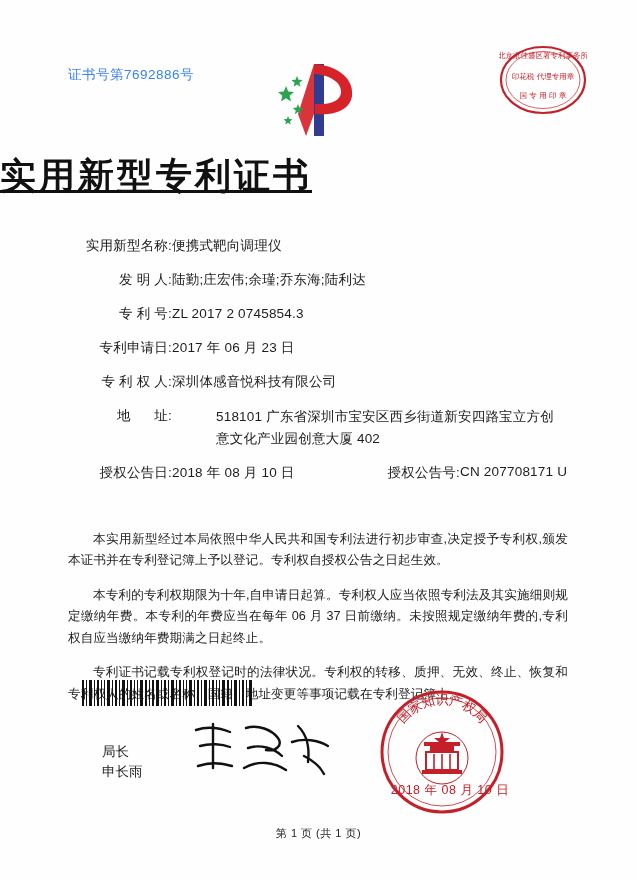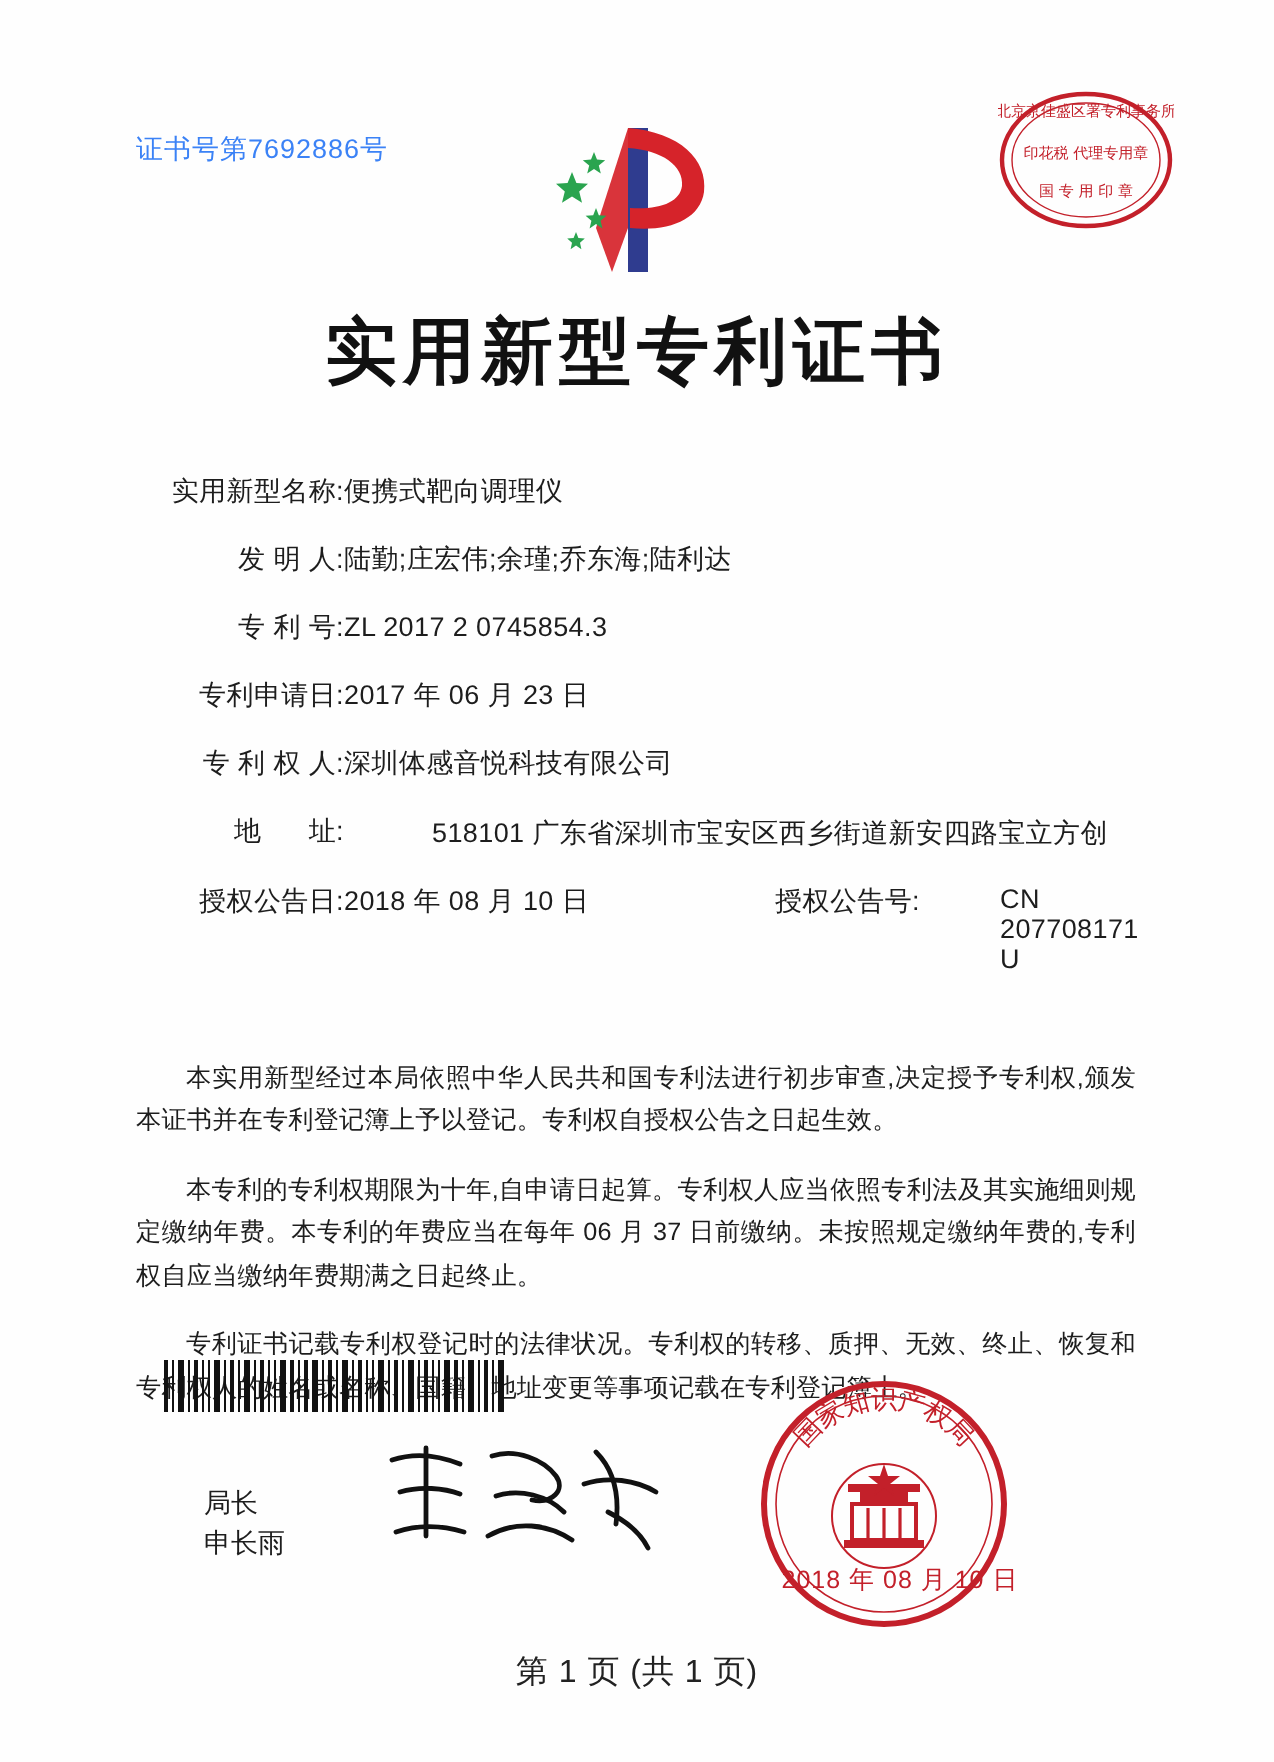--- a/index.html
+++ b/index.html
@@ -50,26 +50,26 @@
     width: 88px;
     height: 88px;
   }
 
   
   .doc-title {
     position: absolute;
     left: 0;
     top: 152px;
     width: 637px;
-    text-align: center;
     font-family: "DejaVu Serif", serif;
     font-weight: bold;
     font-size: 36px;
     letter-spacing: 3px;
     color: #111;
+    text-decoration: underline;
   }
 
   
   .fields {
     position: absolute;
     left: 68px;
     top: 236px;
     width: 512px;
     font-size: 13.5px;
     color: #1d1d1d;
@@ -104,21 +104,20 @@
     align-items: flex-start;
     margin-bottom: 14px;
   }
   .col-left {
     display: flex;
     flex: 0 0 300px;
   }
   .col-right {
     display: flex;
     flex: 1 1 auto;
-    gap: 40px;
   }
   .col-right .flabel {
     width: 92px;
     flex: 0 0 92px;
   }
 
   
   .paras {
     position: absolute;
     left: 68px;
@@ -184,21 +183,21 @@
     letter-spacing: 0.5px;
   }
 
   
   .footer {
     position: absolute;
     left: 0;
     top: 826px;
     width: 637px;
     text-align: center;
-    font-size: 16px;
+    font-size: 11px;
     color: #222;
     letter-spacing: 0.5px;
   }
 </style>
 </head>
 <body>
 
 <div class="page">
 
   <div class="cert-no">证书号第7692886号</div>
@@ -257,20 +256,21 @@
 
     <div class="frow">
       <div class="flabel">专 利 权 人:</div>
       <div class="fvalue">深圳体感音悦科技有限公司</div>
     </div>
 
     <div class="frow frow-addr">
       <div class="flabel">地      址:</div>
       <div class="fvalue">
         <span>518101  广东省深圳市宝安区西乡街道新安四路宝立方创</span>
+        <span class="addr-line2">意文化产业园创意大厦 402</span>
       </div>
     </div>
 
     <div class="frow-two">
       <div class="col-left">
         <div class="flabel">授权公告日:</div>
         <div class="fvalue">2018 年 08 月 10 日</div>
       </div>
       <div class="col-right">
         <div class="flabel">授权公告号:</div>

